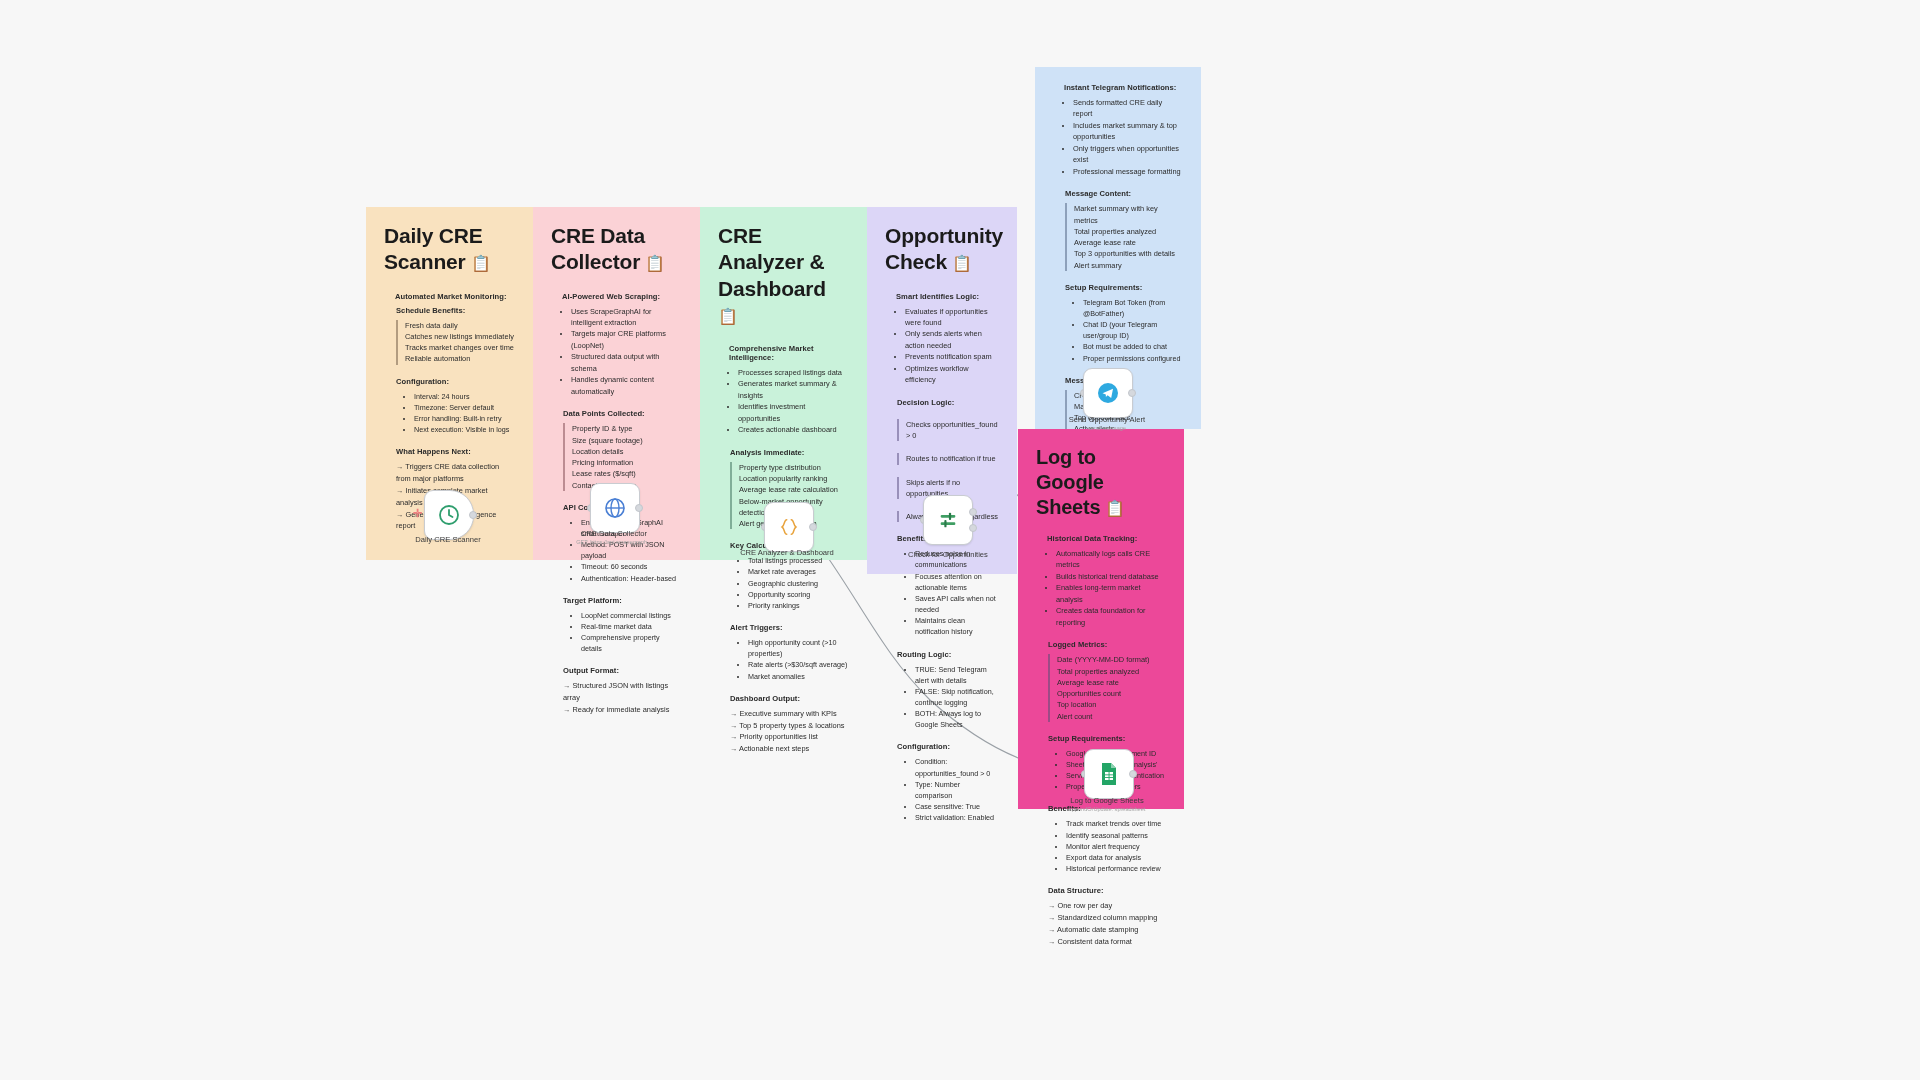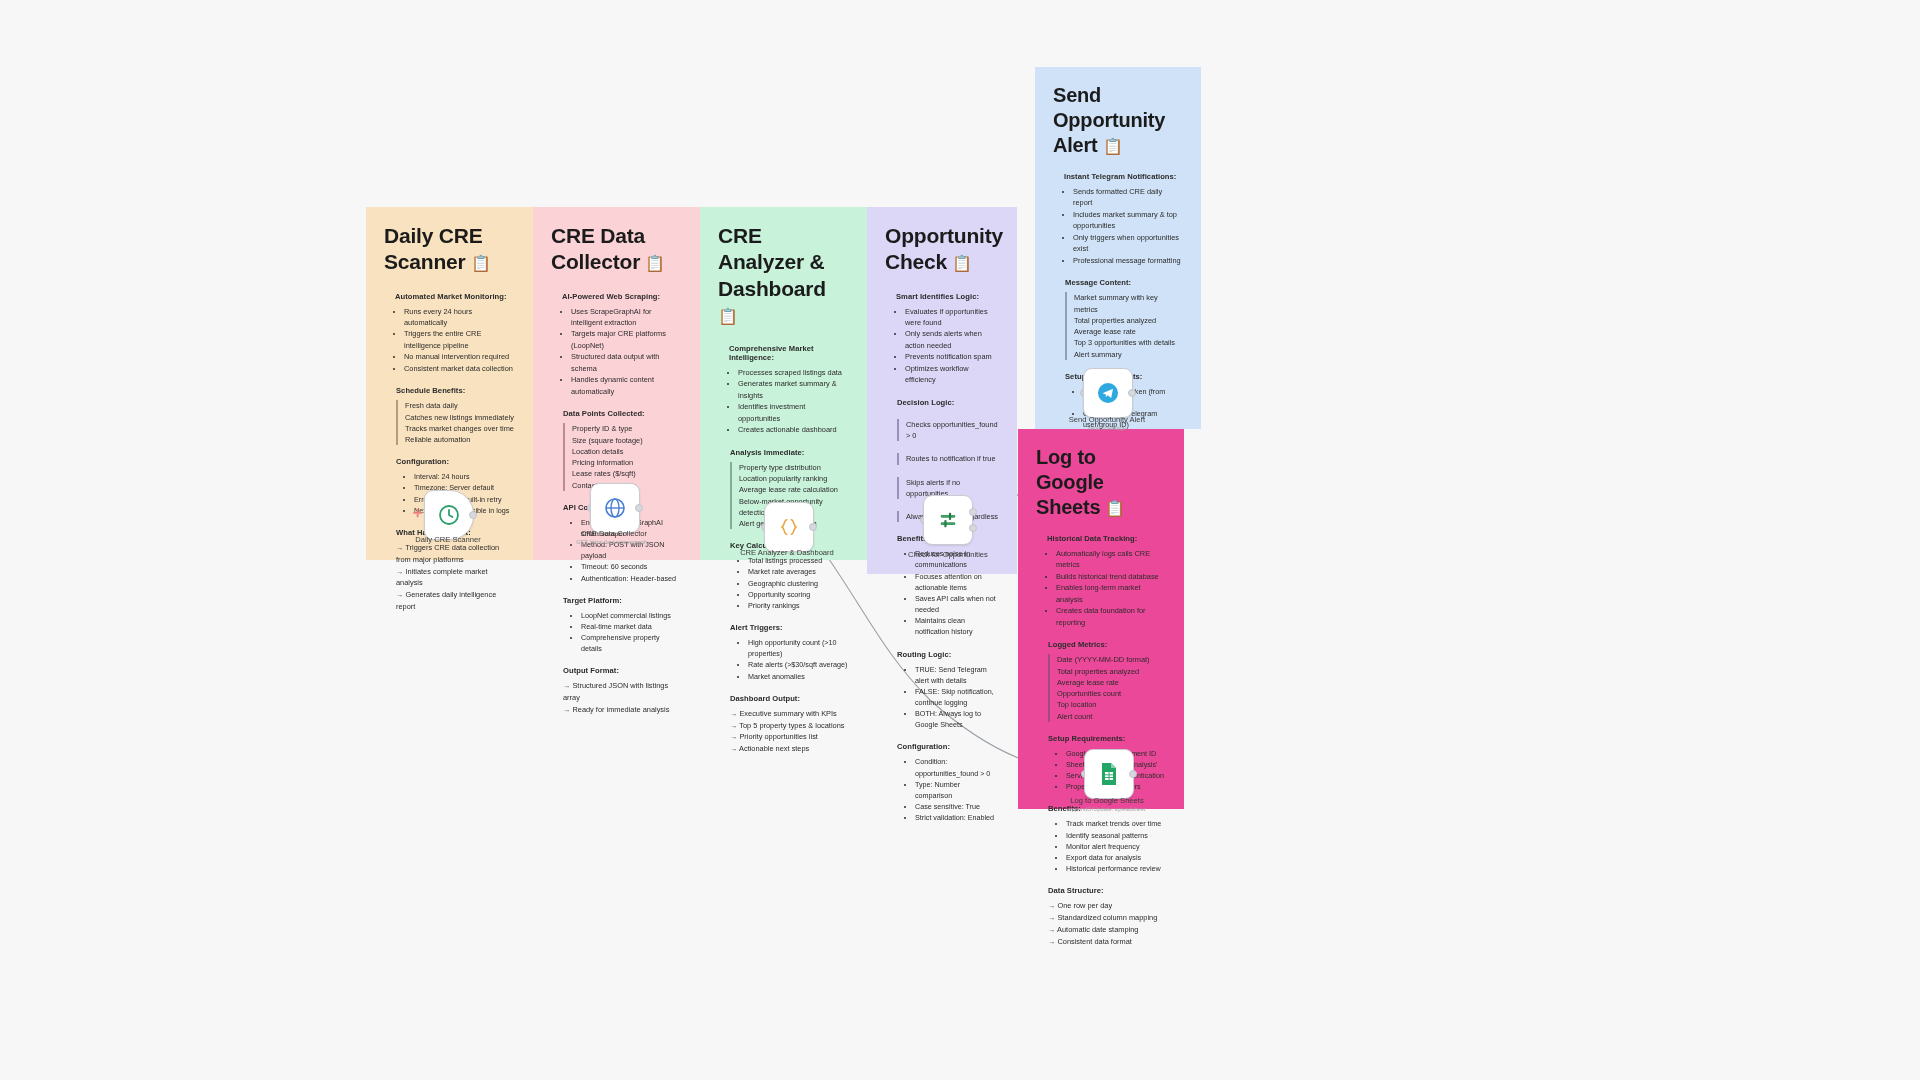--- a/index.html
+++ b/index.html
@@ -138,26 +138,20 @@
     <path class="link" d="M472,514 C500,514 560,508 590,507"></path>
     <path class="link" d="M638,507 C680,507 700,522 740,526"></path>
     <path class="link" d="M812,526 C850,526 890,520 922,519"></path>
     <path class="link" d="M972,519 C1010,519 1040,470 1080,408"></path>
     <path class="link" d="M812,535 C860,600 880,650 930,700 C980,745 1030,770 1082,773"></path>
   </svg>
 
   <div class="note" id="note-scanner">
       <h1>Daily CRE Scanner <span class="emoji">📋</span></h1>
       <div class="sec-title">Automated Market Monitoring:</div>
-      <ul class="bul">
-        <li>Runs every 24 hours automatically</li>
-        <li>Triggers the entire CRE intelligence pipeline</li>
-        <li>No manual intervention required</li>
-        <li>Consistent market data collection</li>
-      </ul>
       <div class="sec-title ind">Schedule Benefits:</div>
       <ul class="quote">
         <li>Fresh data daily</li>
         <li>Catches new listings immediately</li>
         <li>Tracks market changes over time</li>
         <li>Reliable automation</li>
       </ul>
       <div class="sec-title ind">Configuration:</div>
       <ul class="bul ind sm">
         <li>Interval: 24 hours</li>
@@ -279,21 +273,20 @@
       </ul>
       <div class="sec-title ind">Configuration:</div>
       <ul class="bul ind sm">
         <li>Condition: opportunities_found &gt; 0</li>
         <li>Type: Number comparison</li>
         <li>Case sensitive: True</li>
         <li>Strict validation: Enabled</li>
       </ul>
     </div>
   <div class="note" id="note-alert">
-      <h1>Send Opportunity Alert <span class="emoji">📋</span></h1>
       <div class="sec-title">Instant Telegram Notifications:</div>
       <ul class="bul">
         <li>Sends formatted CRE daily report</li>
         <li>Includes market summary &amp; top opportunities</li>
         <li>Only triggers when opportunities exist</li>
         <li>Professional message formatting</li>
       </ul>
       <div class="sec-title ind">Message Content:</div>
       <ul class="quote">
         <li>Market summary with key metrics</li>

